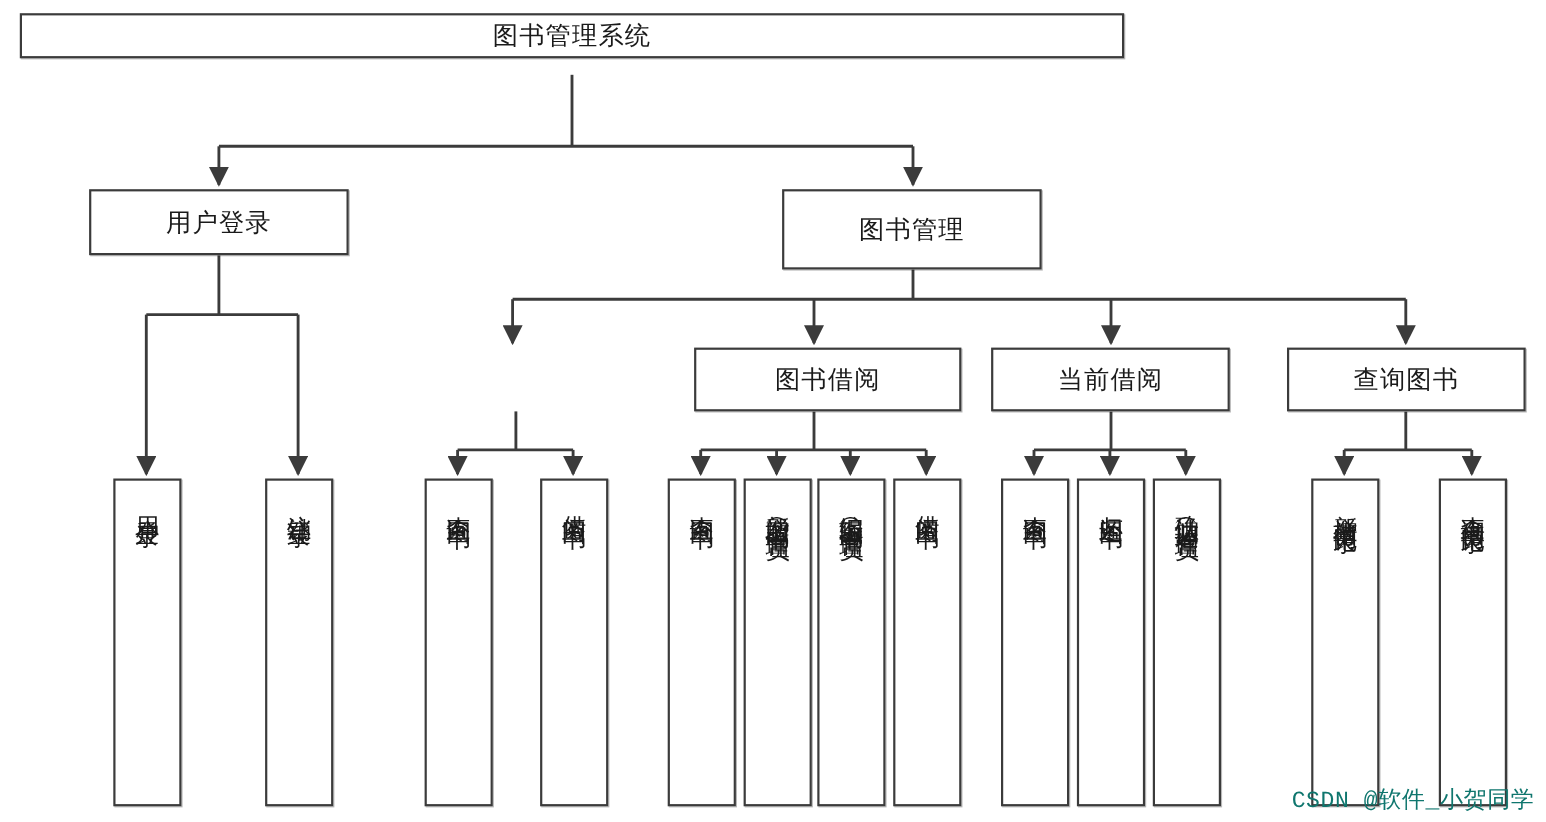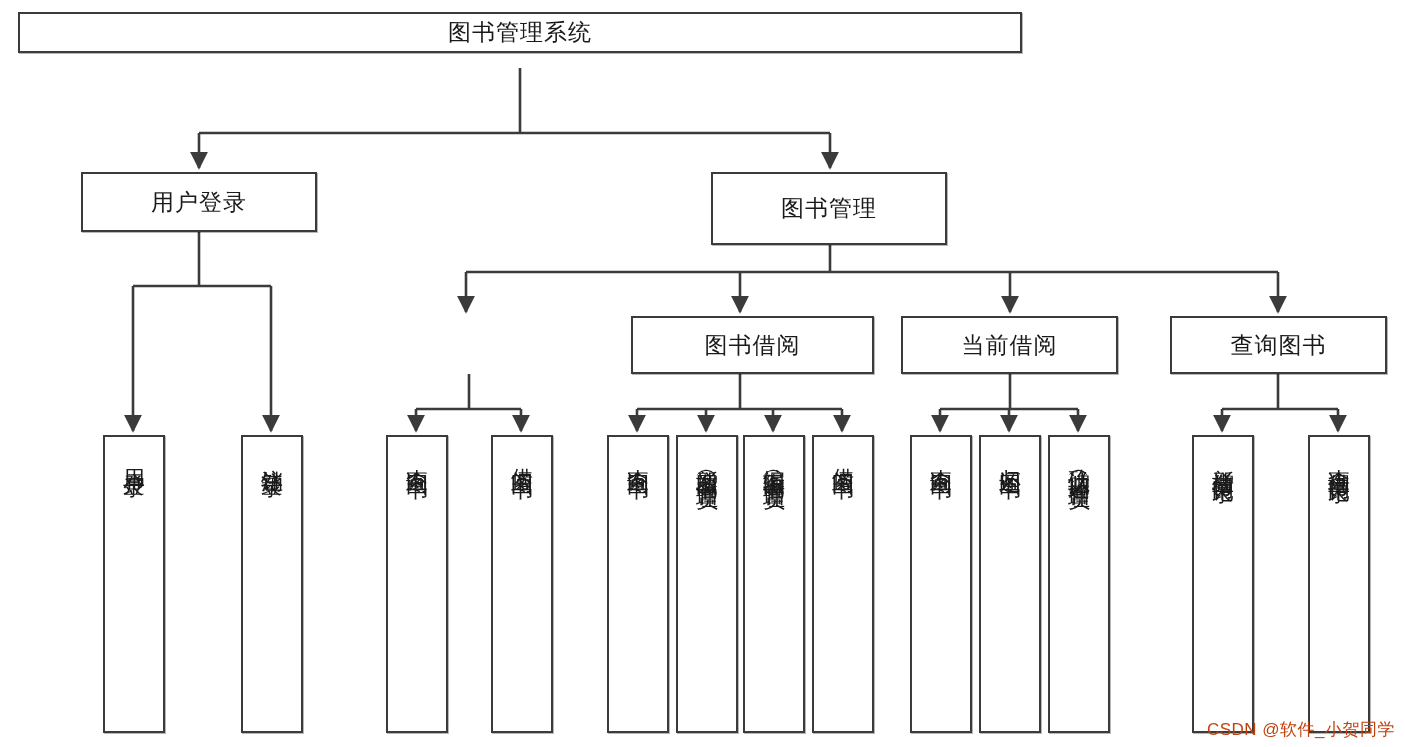--- a/index.html
+++ b/index.html
@@ -53,25 +53,26 @@
     writing-mode: vertical-rl;
     text-orientation: upright;
     font-size: 22px;
     letter-spacing: 3px;
     line-height: 1;
   }
   .watermark {
     position: absolute;
     right: 10px;
     bottom: 6px;
-    font-size: 17px;
-    color: #c2410c;
+    font-size: 21px;
+    color: #0f766e;
     letter-spacing: 0.5px;
     user-select: none;
     white-space: nowrap;
+    font-family: Liberation Mono, monospace;
   }
 </style>
 </head>
 <body>
 
 <div id="diagram-root">
 
   <svg class="edges" viewBox="0 0 1405 747">
     <defs>
       <marker id="arrow" viewBox="0 0 10 10" refX="9" refY="5" markerWidth="7" markerHeight="7" orient="auto-start-reverse">

